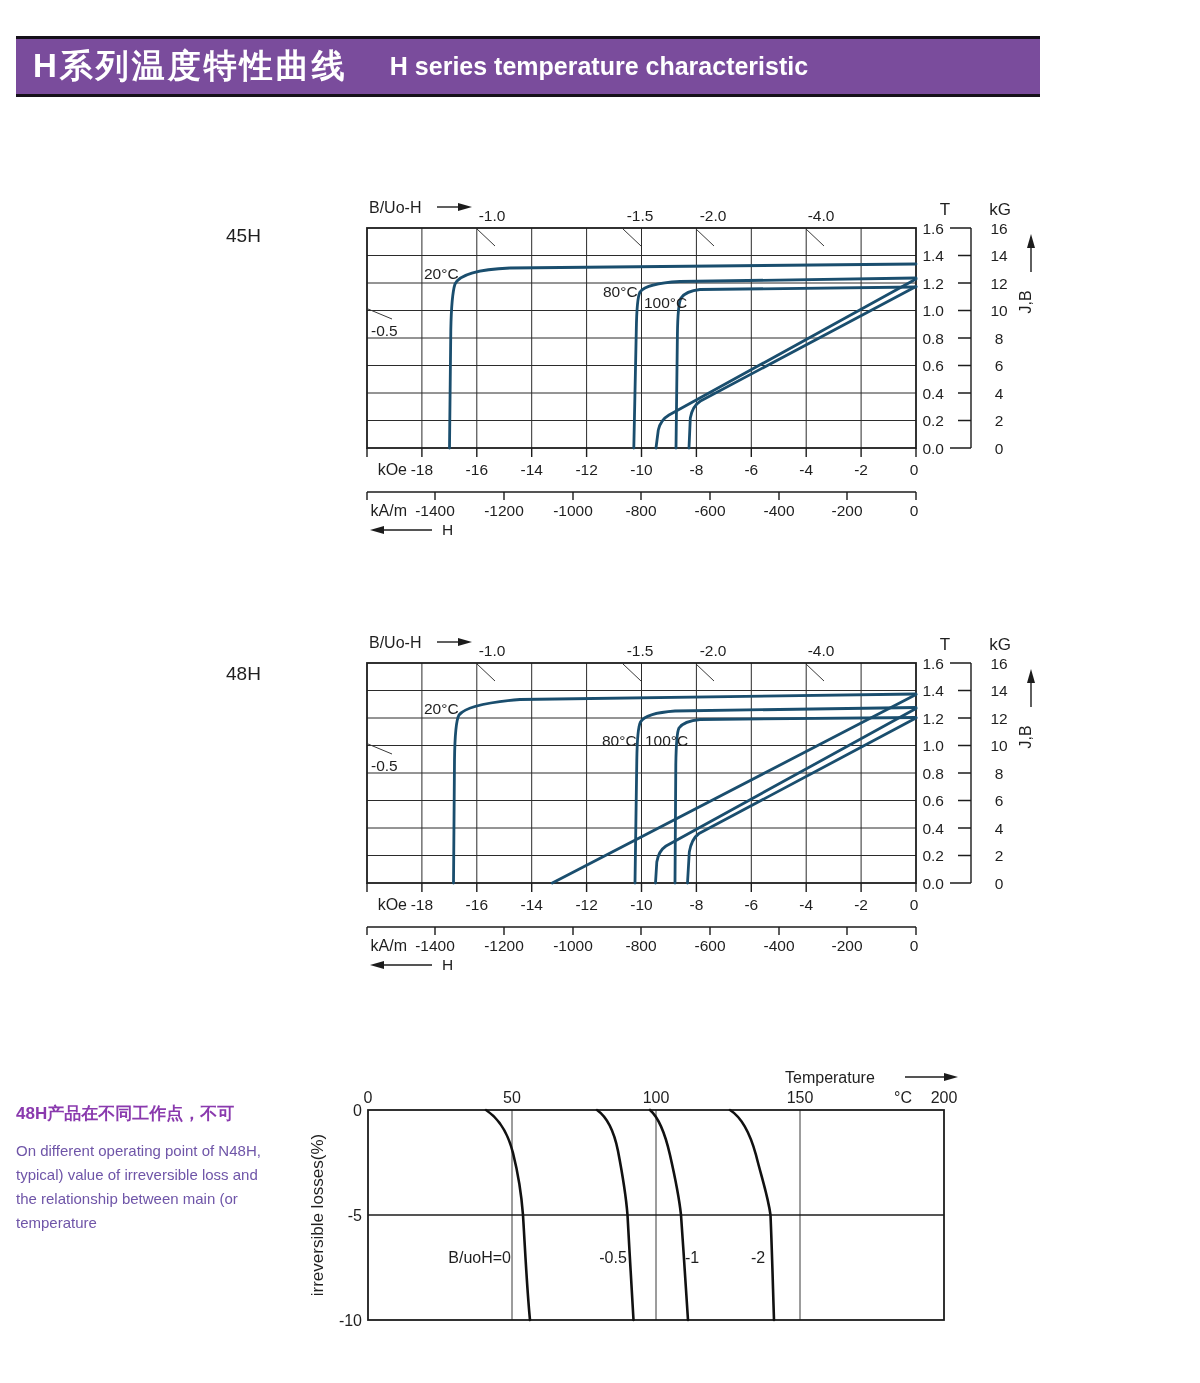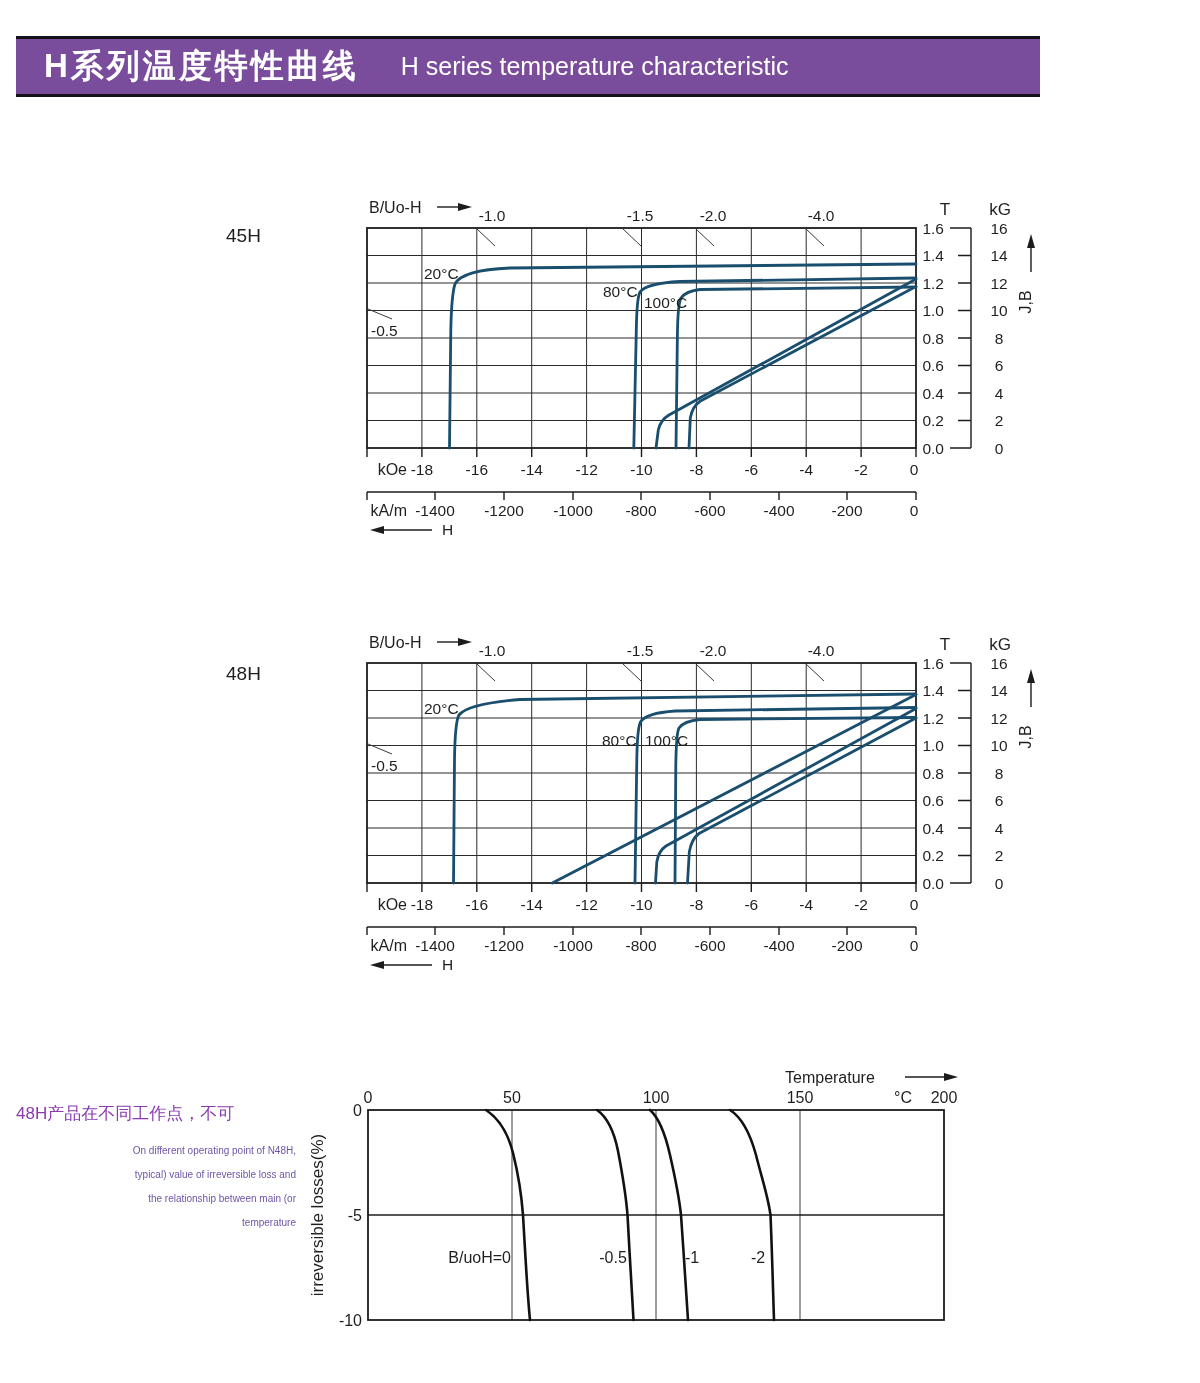--- a/index.html
+++ b/index.html
@@ -1,35 +1,35 @@
 <!DOCTYPE html>
 <html><head>
 <meta charset="utf-8">
 <style>
   html,body{margin:0;padding:0;background:#ffffff;}
   #page{position:relative;width:1200px;height:1383px;background:#ffffff;font-family:"Liberation Sans",sans-serif;overflow:hidden;}
   #titlebar{position:absolute;left:16px;top:36px;width:1024px;height:55px;background:#7a4c9c;border-top:3px solid #151019;border-bottom:3px solid #151019;display:flex;align-items:center;}
-  #titlebar .zh{color:#ffffff;font-size:33px;font-weight:bold;letter-spacing:3px;margin-left:28px;white-space:nowrap;}
-  #titlebar .en{color:#ffffff;font-size:25px;font-weight:normal;margin-left:42px;white-space:nowrap;}
+  #titlebar .zh{color:#ffffff;font-size:33px;font-weight:bold;letter-spacing:3px;margin-left:17px;white-space:nowrap;}
+  #titlebar .en{color:#ffffff;font-size:25px;font-weight:bold;margin-left:42px;white-space:nowrap;}
   svg{position:absolute;left:0;}
   svg text{font-family:"Liberation Sans",sans-serif;fill:#1f1f1f;}
   .tk{font-size:15.5px;}
   .un{font-size:16px;}
   .hd{font-size:17px;}
   .gr{font-size:19px;}
   .grid{stroke:#2b2b2b;stroke-width:1;fill:none;}
   .bord{stroke:#1c1c1c;stroke-width:1.8;fill:none;}
   .axln{stroke:#1c1c1c;stroke-width:1.4;fill:none;}
   .curve{stroke:#1a4e6e;stroke-width:2.8;fill:none;stroke-linejoin:round;stroke-linecap:round;}
   .lcurve{stroke:#111111;stroke-width:2.6;fill:none;stroke-linejoin:round;stroke-linecap:round;}
   .thin{stroke:#3a3a3a;stroke-width:1;fill:none;}
   .ah{fill:#1c1c1c;stroke:none;}
   #desc{position:absolute;left:16px;top:1100px;width:280px;}
-  #desc .zh{color:#8a3aae;font-size:17px;font-weight:normal;line-height:27px;}
-  #desc .en{color:#6f55a8;font-size:10px;line-height:24px;margin-top:12px;text-align:right;}
+  #desc .zh{color:#8a3aae;font-size:17px;font-weight:bold;line-height:27px;}
+  #desc .en{color:#6f55a8;font-size:15px;line-height:24px;margin-top:12px;}
 </style>
 </head>
 <body>
 
 <div id="page">
 
   <div id="titlebar">
     <span class="zh">H系列温度特性曲线</span>
     <span class="en">H  series temperature characteristic</span>
   </div>

